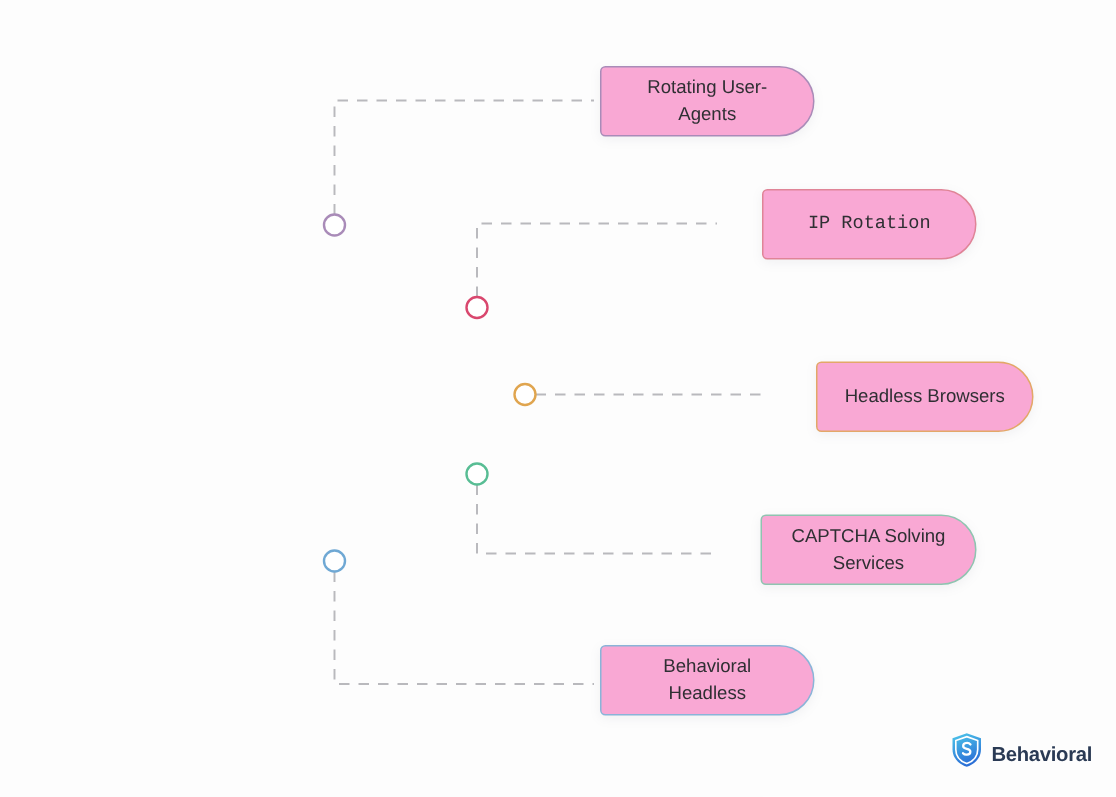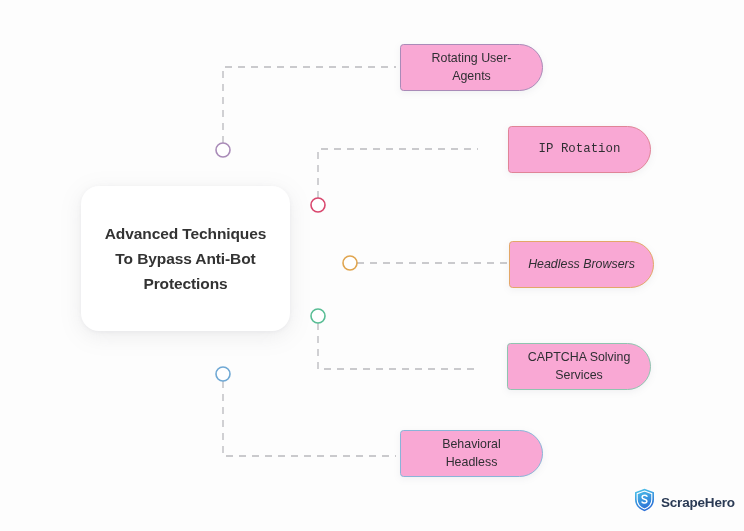--- a/index.html
+++ b/index.html
@@ -111,34 +111,29 @@
       <g>
         <path d="M 318 323 L 318 369 L 478 369" fill="none" stroke="#b9b9bd" stroke-width="1.3" stroke-dasharray="7 6"></path>
         <circle cx="318" cy="316" r="7" fill="#ffffff" stroke="#58bd94" stroke-width="1.6"></circle>
       </g>
       <g>
         <path d="M 223 381 L 223 456 L 396 456" fill="none" stroke="#b9b9bd" stroke-width="1.3" stroke-dasharray="7 6"></path>
         <circle cx="223" cy="374" r="7" fill="#ffffff" stroke="#6fa8d4" stroke-width="1.6"></circle>
       </g>
     </svg>
 
-  <div id="center-card">
-    <div class="title">Advanced Techniques
-To Bypass Anti-Bot
-Protections</div>
-  </div>
 
   <div id="nodes-layer">
       <div class="node" style="left: 400px; top: 44px; width: 143px; height: 47px; border-color: rgb(169, 139, 184);">
         <span class="node-label">Rotating User-Agents</span>
       </div>
       <div class="node" style="left: 508px; top: 126px; width: 143px; height: 47px; border-color: rgb(224, 132, 151); font-family: Liberation Mono, monospace;">
         <span class="node-label">IP Rotation</span>
       </div>
-      <div class="node" style="left: 509px; top: 241px; width: 145px; height: 47px; border-color: rgb(227, 167, 104); font-style: italic;">
+      <div class="node" style="left: 544px; top: 241px; width: 145px; height: 47px; border-color: rgb(227, 167, 104);">
         <span class="node-label">Headless Browsers</span>
       </div>
       <div class="node" style="left: 507px; top: 343px; width: 144px; height: 47px; border-color: rgb(143, 196, 176);">
         <span class="node-label">CAPTCHA Solving
 Services</span>
       </div>
       <div class="node" style="left: 400px; top: 430px; width: 143px; height: 47px; border-color: rgb(138, 180, 216);">
         <span class="node-label">Behavioral Headless</span>
       </div>
     </div>
@@ -150,16 +145,16 @@
           <linearGradient id="shieldGrad" x1="0" y1="0" x2="0.35" y2="1">
             <stop offset="0%" stop-color="#4ec8ea"></stop>
             <stop offset="100%" stop-color="#2b6fd6"></stop>
           </linearGradient>
         </defs>
         <path d="M10.5 0.8 L20 4.2 V11.5 C20 17.3 15.9 21.4 10.5 23.2 C5.1 21.4 1 17.3 1 11.5 V4.2 Z" fill="url(#shieldGrad)"></path>
         <path d="M10.5 3.1 L17.8 5.7 V11.6 C17.8 16.2 14.6 19.5 10.5 21.0 C6.4 19.5 3.2 16.2 3.2 11.6 V5.7 Z" fill="none" stroke="#ffffff" stroke-width="1.1"></path>
         <path d="M13.0 8.3 C12.3 7.5 11.4 7.2 10.4 7.3 C9.0 7.4 8.1 8.2 8.1 9.3 C8.1 10.4 9.0 10.9 10.5 11.2 C12.0 11.5 12.9 12.0 12.9 13.1 C12.9 14.2 12.0 15.0 10.6 15.1 C9.6 15.2 8.7 14.9 8.0 14.1" fill="none" stroke="#ffffff" stroke-width="1.5" stroke-linecap="round"></path>
       </svg>
     </span>
-    <span class="logo-text">ScrapeHero</span>
+    <span class="logo-text">Behavioral</span>
   </div>
 
 </div>
 
 </body></html>

